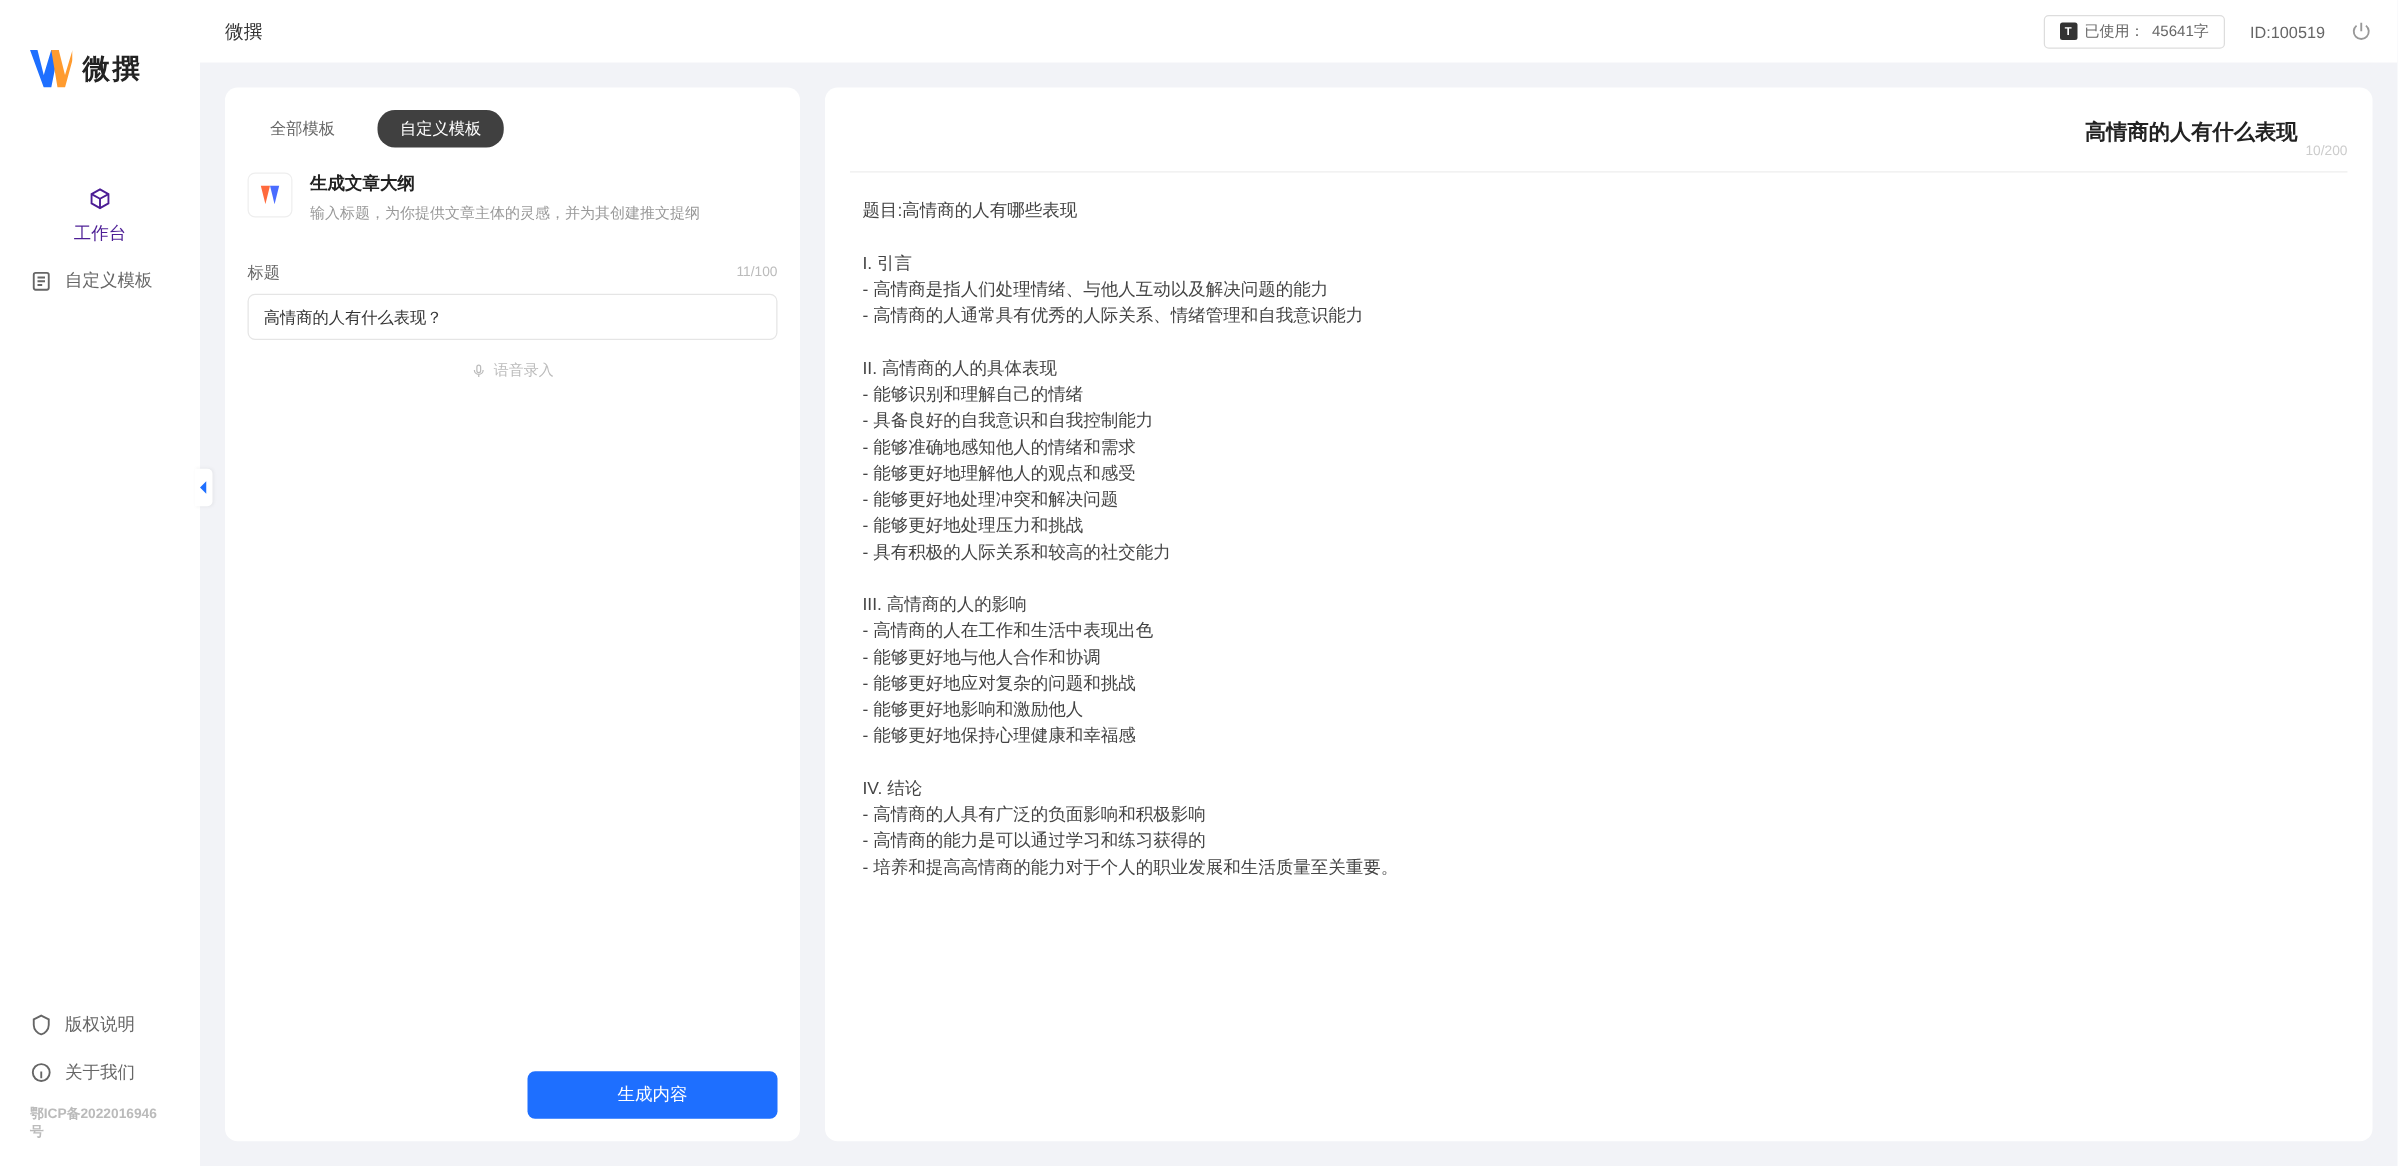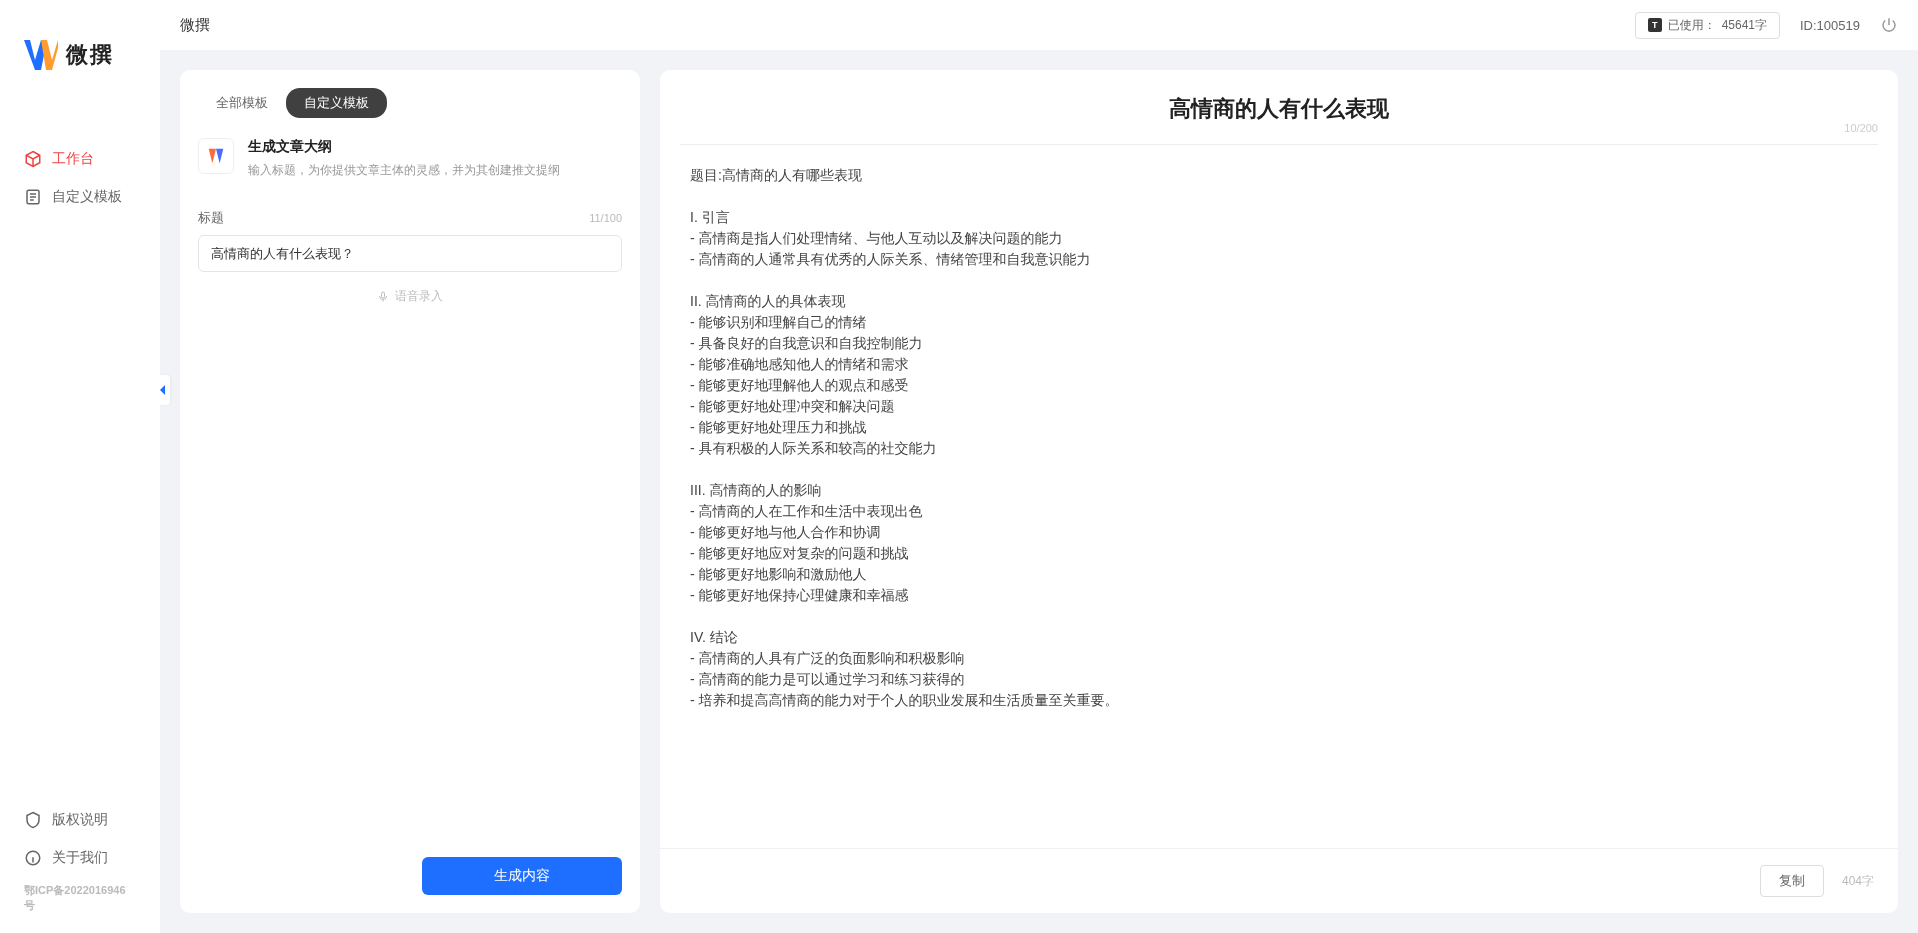--- a/index.html
+++ b/index.html
@@ -39,21 +39,21 @@
     }
     .nav { flex: 1; padding-top: 40px; }
     .nav-item {
       display: flex;
       align-items: center;
       padding: 10px 24px;
       gap: 10px;
       cursor: pointer;
       color: #666;
     }
-    .nav-item.active { color: #ef4444; }
+    .nav-item.active { color: #4c1d95; flex-direction: column; }
     .nav-icon { width: 18px; height: 18px; display: inline-flex; align-items: center; justify-content: center; }
     .sidebar-bottom { padding: 0 24px; }
     .sidebar-bottom .bottom-item {
       display: flex;
       align-items: center;
       gap: 10px;
       padding: 10px 0;
       color: #666;
       cursor: pointer;
     }
@@ -105,21 +105,21 @@
       border-radius: 10px;
       display: flex;
       flex-direction: column;
       overflow: hidden;
     }
     .left-panel { width: 460px; }
     .right-panel { flex: 1; }
     .tabs {
       display: flex;
       padding: 18px 18px 0;
-      gap: 0;
+      gap: 16px;
     }
     .tab {
       padding: 6px 18px;
       font-size: 13px;
       border-radius: 14px;
       cursor: pointer;
       color: #666;
     }
     .tab.active { background: #404040; color: #fff; }
     .template-card {
@@ -167,22 +167,22 @@
       padding: 10px 0;
       background: #1e6fff;
       color: #fff;
       border: none;
       border-radius: 6px;
       font-size: 14px;
       cursor: pointer;
     }
     .output-header { padding: 24px 40px 8px; position: relative; border-bottom: 1px solid #eee; margin: 0 20px; }
     .output-title {
-      text-align: center;
-      font-size: 22px;
+      text-align: right;
+      font-size: 17px;
       font-family: "SimSun", serif;
       font-weight: 600;
       color: #222;
       padding-bottom: 12px;
     }
     .output-count { position: absolute; right: 0; bottom: 10px; font-size: 11px; color: #ccc; }
     .output-body {
       flex: 1;
       padding: 20px 30px;
       font-size: 14px;
@@ -358,20 +358,16 @@
 - 高情商的人在工作和生活中表现出色
 - 能够更好地与他人合作和协调
 - 能够更好地应对复杂的问题和挑战
 - 能够更好地影响和激励他人
 - 能够更好地保持心理健康和幸福感
 
 IV. 结论
 - 高情商的人具有广泛的负面影响和积极影响
 - 高情商的能力是可以通过学习和练习获得的
 - 培养和提高高情商的能力对于个人的职业发展和生活质量至关重要。</div>
-        <div class="output-footer">
-          <button class="copy-btn">复制</button>
-          <span class="word-count">404字</span>
-        </div>
       </section>
     </div>
   </div>
 </div>
 
 </body></html>

